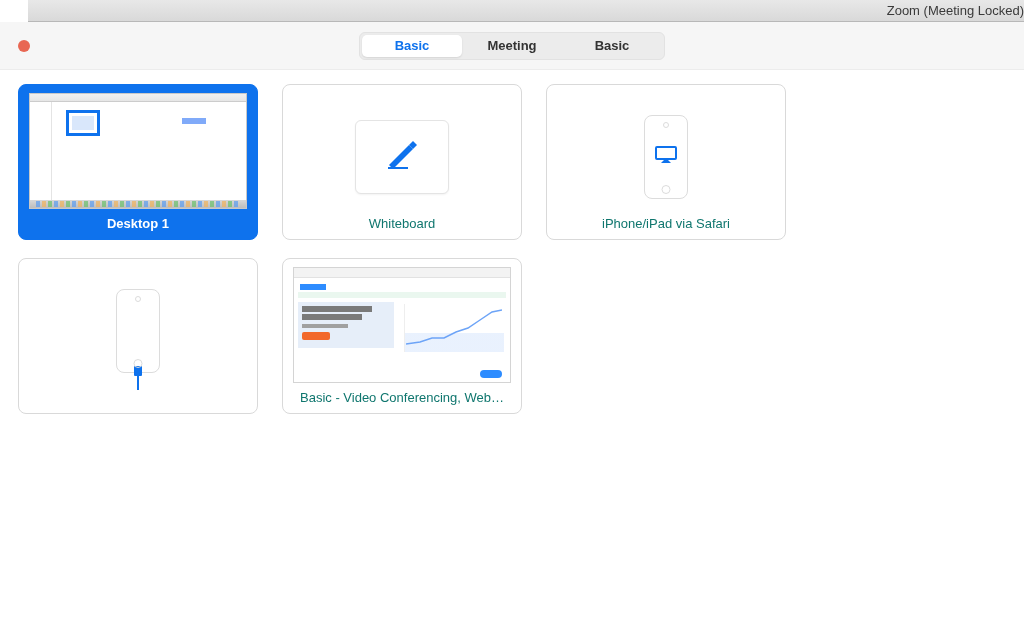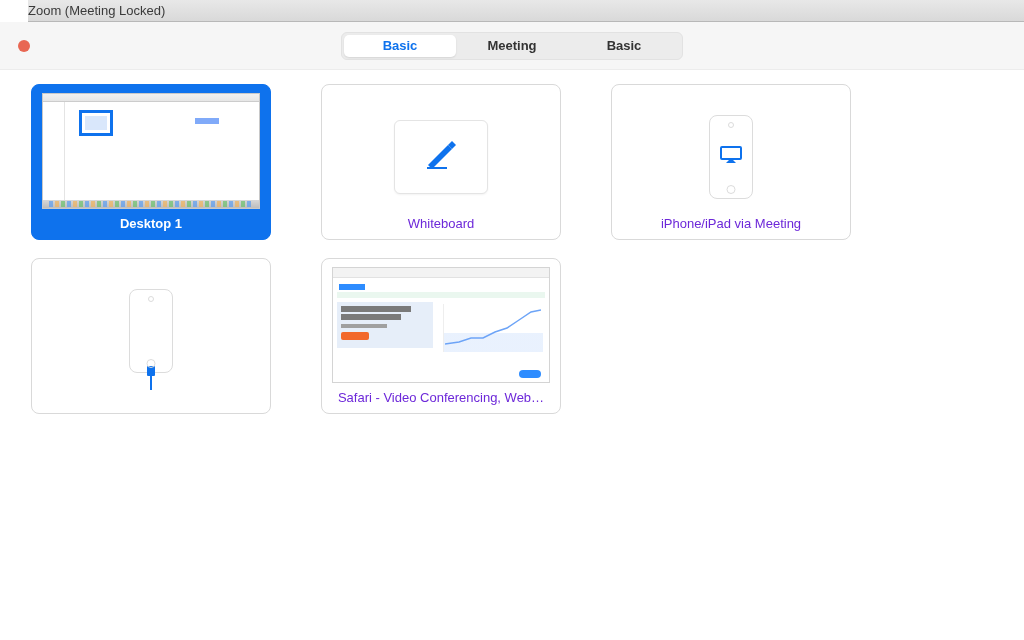--- a/index.html
+++ b/index.html
@@ -1,21 +1,21 @@
 <!DOCTYPE html>
 <html><head>
 <meta charset="utf-8">
 <style>
   * { box-sizing: border-box; margin: 0; padding: 0; font-family: -apple-system, "Helvetica Neue", Arial, sans-serif; }
   html, body { width: 1024px; height: 640px; background: #fff; }
   .titlebar {
     height: 22px;
     background: linear-gradient(#e8e8e8, #d9d9d9);
     border-bottom: 1px solid #b8b8b8;
-    text-align: left;
+    text-align: right;
     font-size: 13px;
     line-height: 22px;
     color: #3a3a3a;
     margin-left: 28px;
   }
   .window-body {
     height: 618px;
     background: #fff;
     position: relative;
   }
@@ -38,21 +38,21 @@
     background: #e86753;
   }
   .seg {
     display: flex;
     background: #ececec;
     border-radius: 6px;
     padding: 2px;
     border: 1px solid #e2e2e2;
   }
   .seg-item {
-    width: 112px;
+    width: 100px;
     text-align: center;
     font-size: 13px;
     font-weight: 600;
     line-height: 22px;
     border-radius: 5px;
     color: #333;
     cursor: pointer;
   }
   .seg-item.active {
     background: #fff;
@@ -60,38 +60,38 @@
     box-shadow: 0 1px 2px rgba(0,0,0,0.1);
   }
   .grid {
     padding: 10px 6px;
     display: flex;
     flex-wrap: wrap;
   }
   .card {
     width: 240px;
     height: 156px;
-    margin: 4px 25px 14px;
+    margin: 4px 12px 14px;
     border: 1px solid #d9d9d9;
     border-radius: 8px;
     background: #fff;
     display: flex;
     flex-direction: column;
     align-items: center;
     justify-content: center;
     position: relative;
     cursor: pointer;
   }
   .card .label {
     position: absolute;
     bottom: 8px;
     left: 0; right: 0;
     text-align: center;
     font-size: 13px;
-    color: #6d28d9;
+    color: #0f766e;
     padding: 0 10px;
     white-space: nowrap;
     overflow: hidden;
     text-overflow: ellipsis;
   }
   .card.selected {
     background: #0e72ed;
     border-color: #0e72ed;
   }
   .card.selected .label { color: #fff; font-weight: 600; }
@@ -209,21 +209,21 @@
 
     <div class="card">
       <div class="phone">
         <span>
           <svg width="22" height="18" viewBox="0 0 22 18">
             <rect x="1" y="1" width="20" height="12" rx="1" fill="none" stroke="#0e72ed" stroke-width="2"></rect>
             <path d="M6 17 L11 12 L16 17 Z" fill="#0e72ed"></path>
           </svg>
         </span>
       </div>
-      <div class="label">iPhone/iPad via Meeting</div>
+      <div class="label">iPhone/iPad via Safari</div>
     </div>
 
     <div class="card">
       <div class="phone">
         <div class="plug"></div>
         <div class="cable"></div>
       </div>
     </div>
 
     <div class="card">
@@ -237,17 +237,17 @@
         <div class="sf-h3"></div>
         <div class="sf-btn"></div>
         <div class="sf-chart"></div>
         <div class="sf-line">
           <svg viewBox="0 0 96 40" preserveAspectRatio="none">
             <polyline points="0,36 14,34 26,30 38,30 50,24 62,20 74,12 86,4 96,2" fill="none" stroke="#6da4f7" stroke-width="1.5"></polyline>
           </svg>
         </div>
         <div class="sf-pill"></div>
       </div>
-      <div class="label">Safari - Video Conferencing, Web…</div>
+      <div class="label">Basic - Video Conferencing, Web…</div>
     </div>
 
   </div>
 </div>
 
 </body></html>

